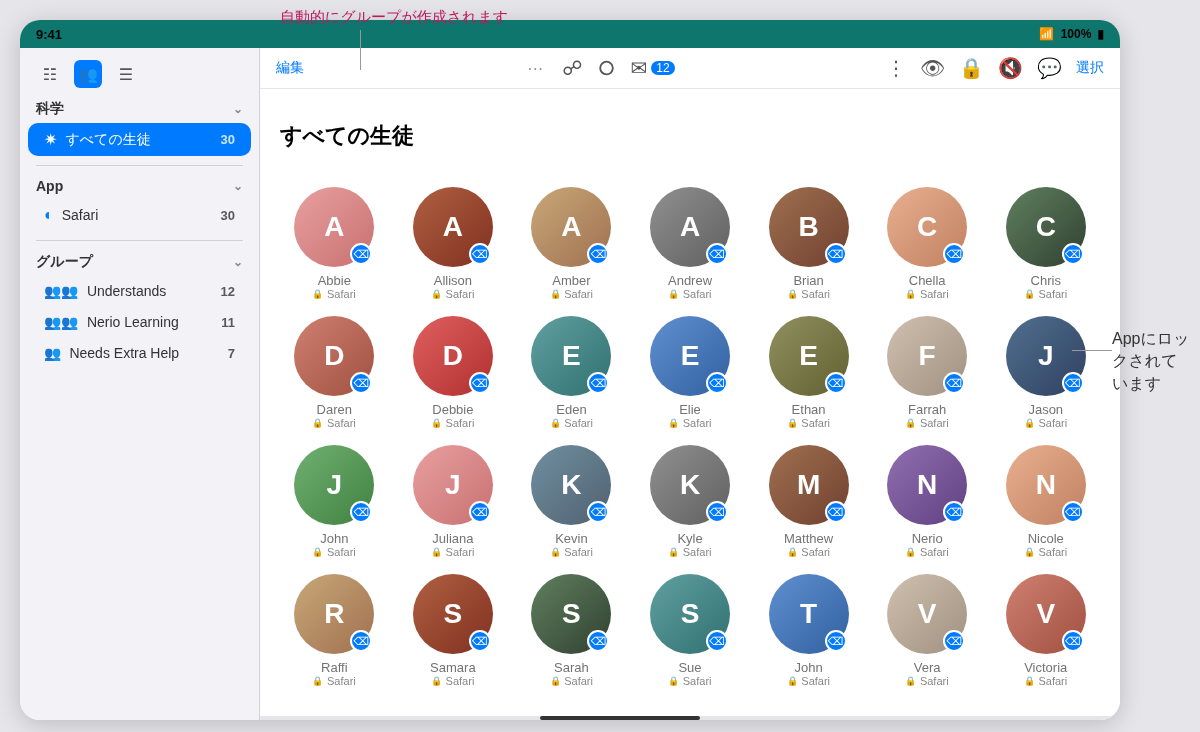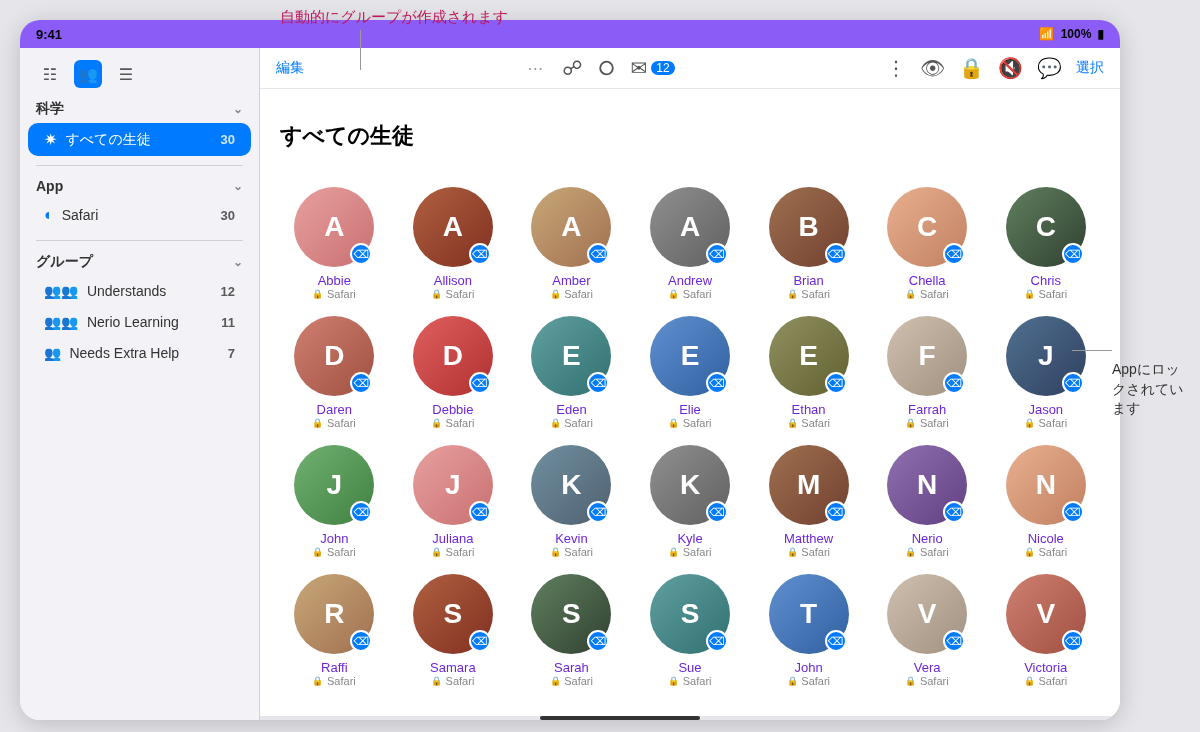--- a/index.html
+++ b/index.html
@@ -26,22 +26,22 @@
       left: 360px;
       width: 1px;
       height: 40px;
       background: #999;
       z-index: 100;
     }
 
     .callout-right {
       position: absolute;
       right: 8px;
-      top: 360px;
-      font-size: 14px;
+      top: 328px;
+      font-size: 16px;
       color: #333;
       width: 80px;
       line-height: 1.4;
       z-index: 100;
     }
     .callout-line-right {
       position: absolute;
       right: 88px;
       top: 350px;
       width: 40px;
@@ -63,21 +63,21 @@
       flex-direction: column;
       box-shadow: 0 4px 24px rgba(0,0,0,0.18);
     }
 
     
     .status-bar {
       display: flex;
       justify-content: space-between;
       align-items: center;
       height: 28px;
-      background: #8b5cf6;
+      background: #0f766e;
       padding: 0 16px;
       font-size: 12px;
       font-weight: 600;
       flex-shrink: 0;
     }
     .status-bar-time { font-size: 13px; font-weight: 700; }
     .status-bar-icons { display: flex; gap: 6px; align-items: center; font-size: 12px; }
 
     
     .main-area {
@@ -296,21 +296,21 @@
       border: 2px solid #fff;
       display: flex;
       align-items: center;
       justify-content: center;
       font-size: 11px;
       color: white;
     }
     .student-name {
       font-size: 13px;
       font-weight: 500;
-      color: #6d28d9;
+      color: #737373;
       text-align: center;
     }
     .student-app {
       font-size: 11px;
       color: #888;
       display: flex;
       align-items: center;
       gap: 3px;
     }
     .lock-icon-small { font-size: 9px; }

